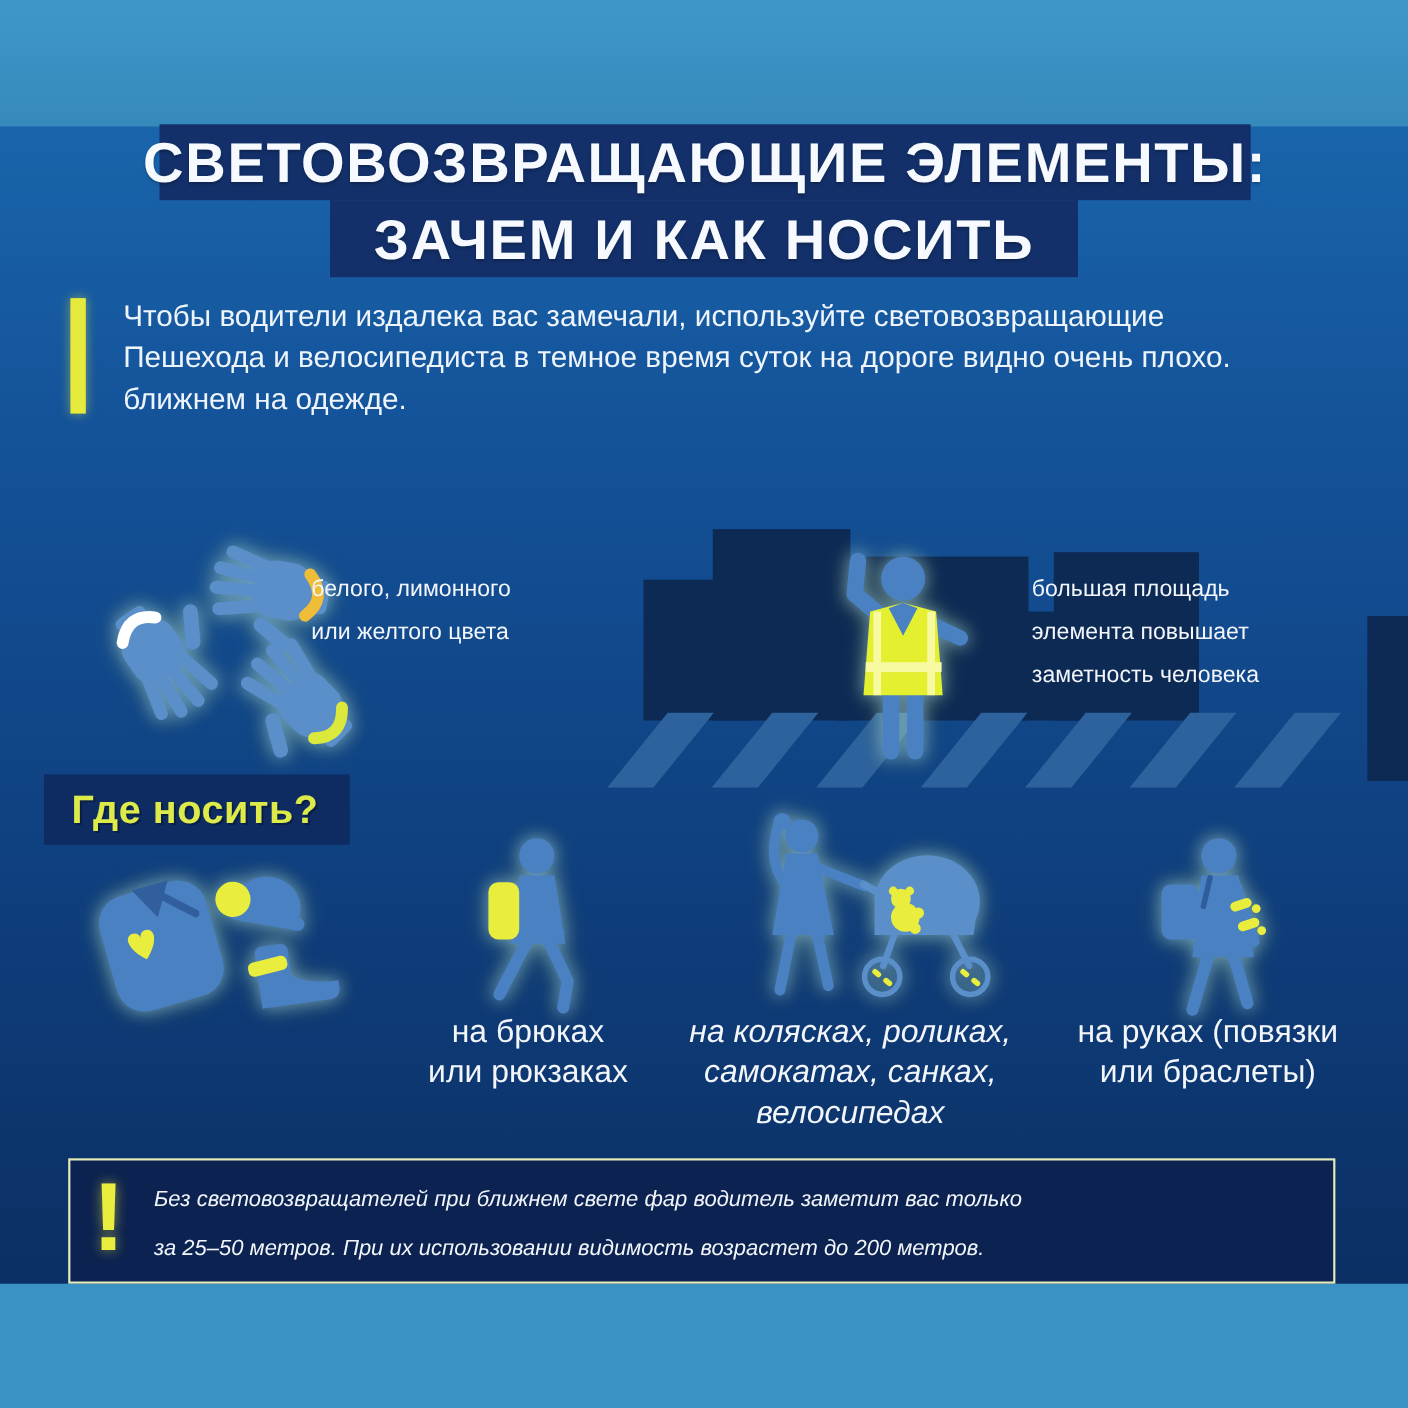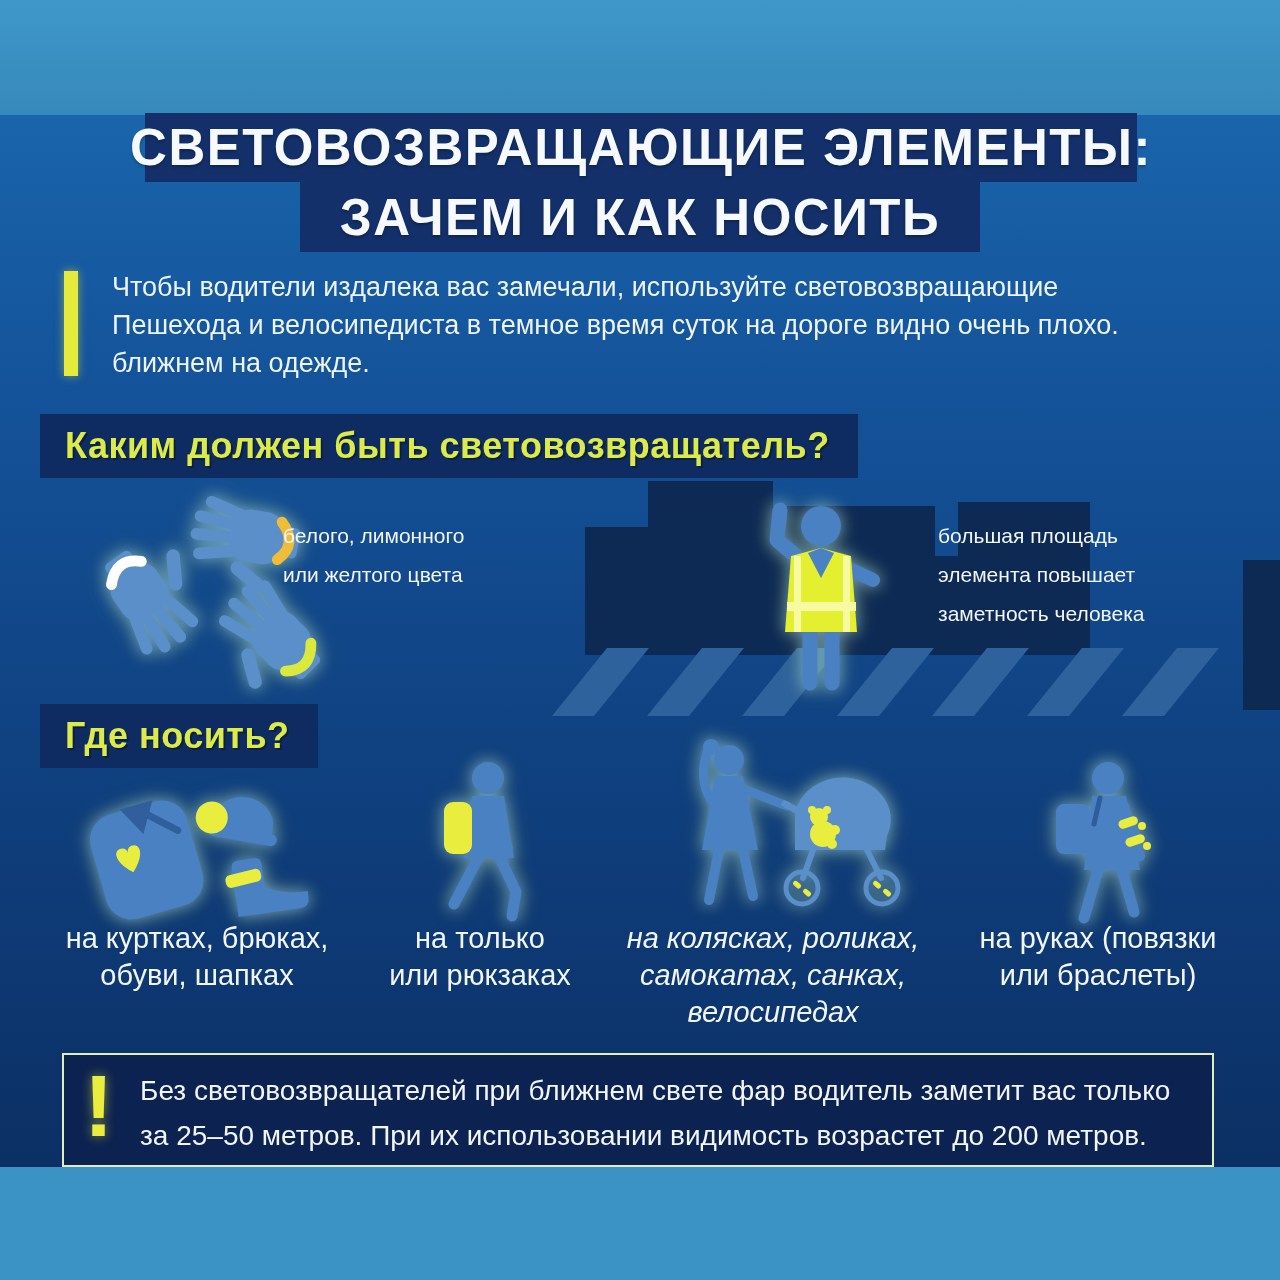--- a/index.html
+++ b/index.html
@@ -28,21 +28,21 @@
   .note { position:absolute; color:#f2f6fb; font-size:21px; line-height:39px; }
 
   .building { position:absolute; background:#0d2a55; }
 
   .label { position:absolute; color:#f2f6fb; font-size:29px; line-height:37px; text-align:center; }
 
   .warning-box { position:absolute; left:62px; top:1053px; width:1152px; height:114px;
                  background:#0c2250; border:2px solid #e3edbb; }
   .warn-mark { position:absolute; left:84px; top:1060px; color:#e9ee3e; font-weight:700; font-size:88px;
                line-height:92px; text-shadow:0 0 12px rgba(233,238,62,.55); }
-  .warn-text { position:absolute; left:140px; top:1068px; color:#f2f6fb; font-size:28px; line-height:45px; }
+  .warn-text { position:absolute; left:140px; top:1068px; color:#f2f6fb; font-size:20px; line-height:45px;font-style:italic; }
 
   svg.icon { position:absolute; overflow:visible; }
   .glow-mix  { filter:drop-shadow(0 0 7px rgba(120,185,255,.5)) drop-shadow(0 0 9px rgba(230,240,90,.35)); }
 </style>
 </head>
 <body>
 
 <div class="poster">
 
   <div class="band top"></div>
@@ -55,23 +55,20 @@
     <div class="title-text">ЗАЧЕМ И КАК НОСИТЬ</div>
   </div>
 
   <div class="intro-bar"></div>
   <div class="intro-text">
     <div class="t-line">Чтобы водители издалека вас замечали, используйте световозвращающие</div>
     <div class="t-line">Пешехода и велосипедиста в темное время суток на дороге видно очень плохо.</div>
     <div class="t-line">ближнем на одежде.</div>
   </div>
 
-  <div class="section-heading" style="left:40px; top:414px; width:818px; height:64px;">
-    <div class="h-text">Каким должен быть световозвращатель?</div>
-  </div>
 
   <svg class="icon glow-mix" style="left:78px; top:483px;" width="270" height="210" viewBox="0 0 270 210">
     <defs>
       <g id="hand" fill="#5b8fc9">
         <rect x="38" y="100" width="34" height="24" rx="6"></rect>
         <rect x="26" y="48" width="58" height="58" rx="20"></rect>
         <rect x="24" y="10" width="13" height="52" rx="6.5" transform="rotate(-14 30 36)"></rect>
         <rect x="42" y="4" width="13" height="54" rx="6.5" transform="rotate(-5 48 31)"></rect>
         <rect x="59" y="5" width="13" height="54" rx="6.5" transform="rotate(4 65 32)"></rect>
         <rect x="74" y="14" width="13" height="48" rx="6.5" transform="rotate(14 80 38)"></rect>
@@ -200,26 +197,22 @@
     <path d="M94,44 L110,94" stroke="#4a81c3" stroke-width="10" stroke-linecap="round"></path>
     <g fill="#e9ee3e">
       <rect x="88" y="56" width="20" height="9" rx="4.5" transform="rotate(-18 98 60)"></rect>
       <rect x="95" y="74" width="20" height="9" rx="4.5" transform="rotate(-18 105 78)"></rect>
       <circle cx="112" cy="64" r="4"></circle>
       <circle cx="117" cy="84" r="4"></circle>
     </g>
     <path d="M68,108 L54,156 M92,108 L104,150" stroke="#4a81c3" stroke-width="11" fill="none" stroke-linecap="round"></path>
   </svg>
 
-  <div class="label" style="left:37px; top:920px; width:320px;">
-    <div class="t-line">на куртках, брюках,</div>
-    <div class="t-line">обуви, шапках</div>
-  </div>
   <div class="label" style="left:375px; top:920px; width:210px;">
-    <div class="t-line">на только</div>
+    <div class="t-line">на брюках</div>
     <div class="t-line">или рюкзаках</div>
   </div>
   <div class="label" style="left:613px; top:920px; width:320px;font-style:italic;">
     <div class="t-line">на колясках, роликах,</div>
     <div class="t-line">самокатах, санках,</div>
     <div class="t-line">велосипедах</div>
   </div>
   <div class="label" style="left:958px; top:920px; width:280px;">
     <div class="t-line">на руках (повязки</div>
     <div class="t-line">или браслеты)</div>

